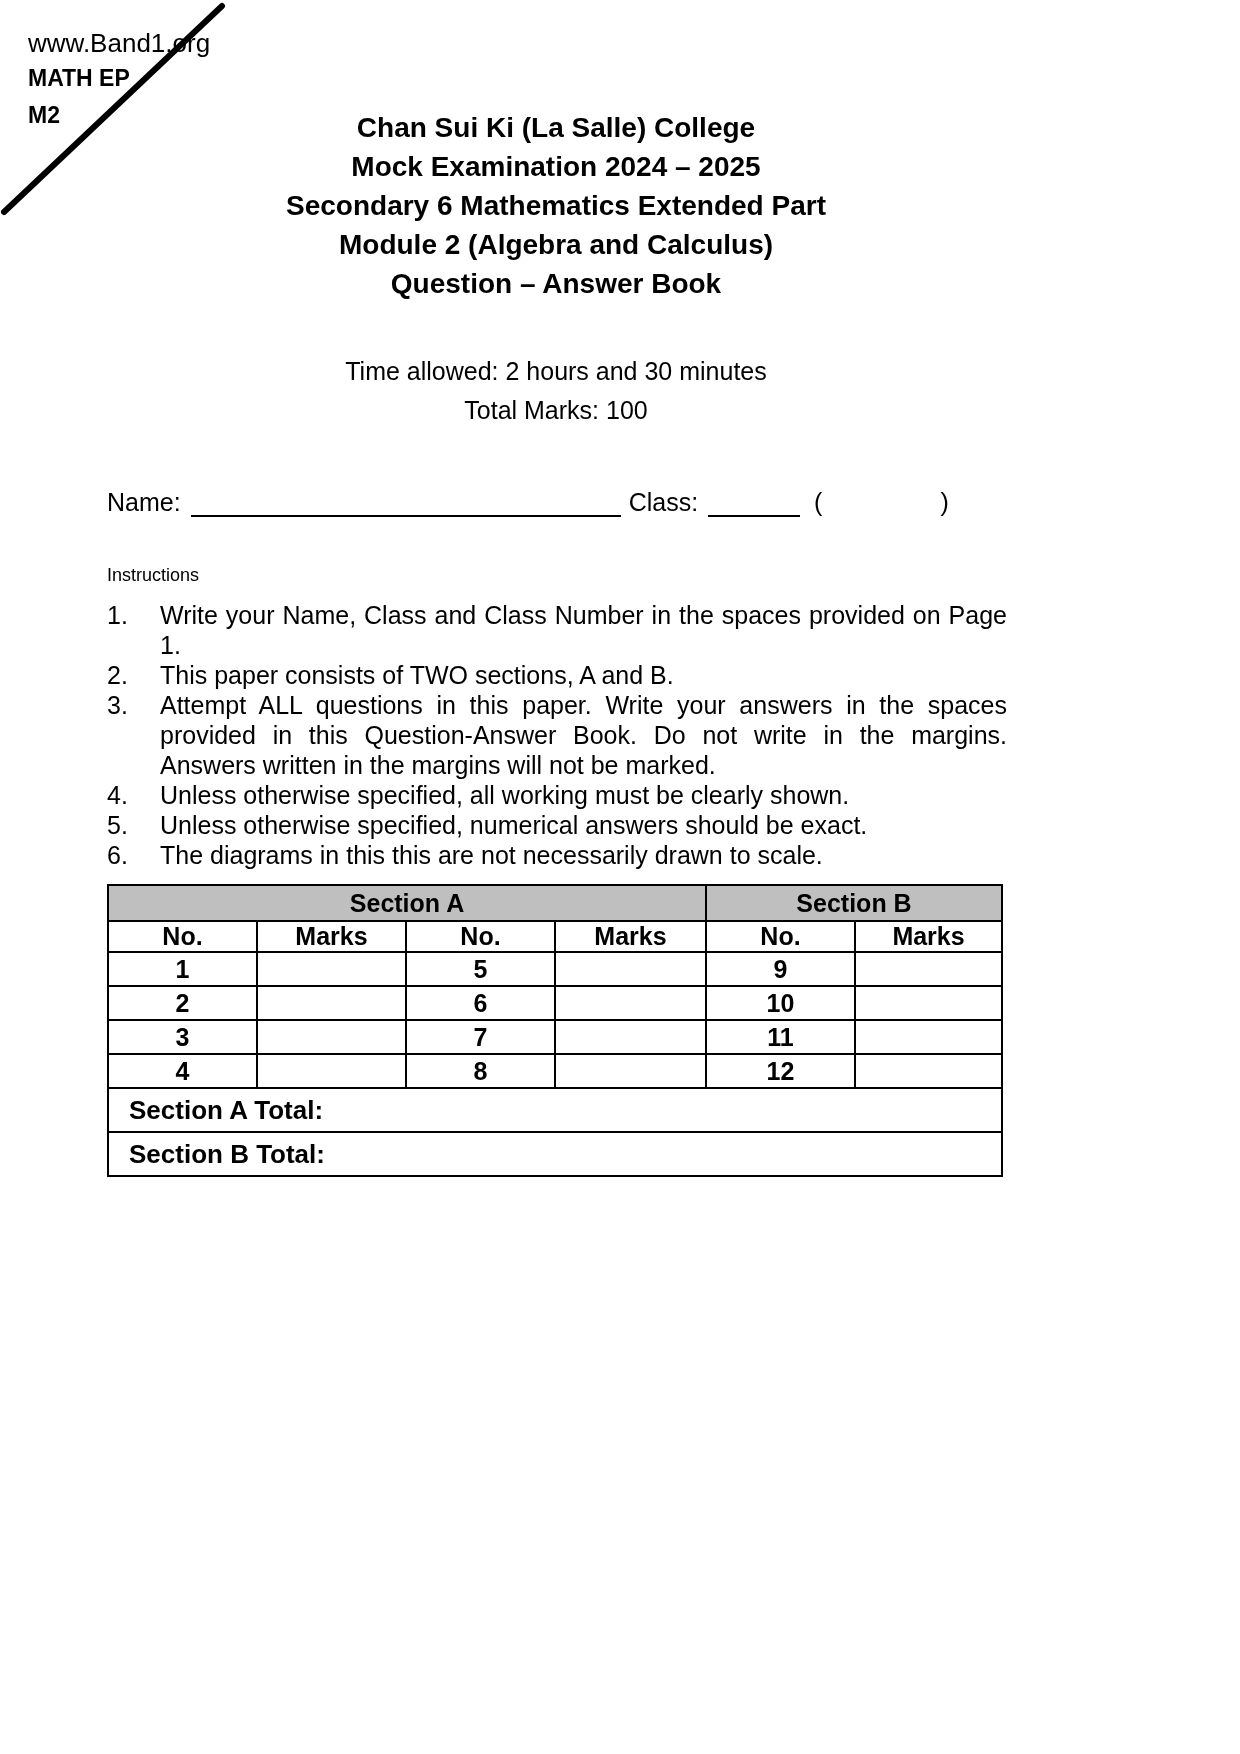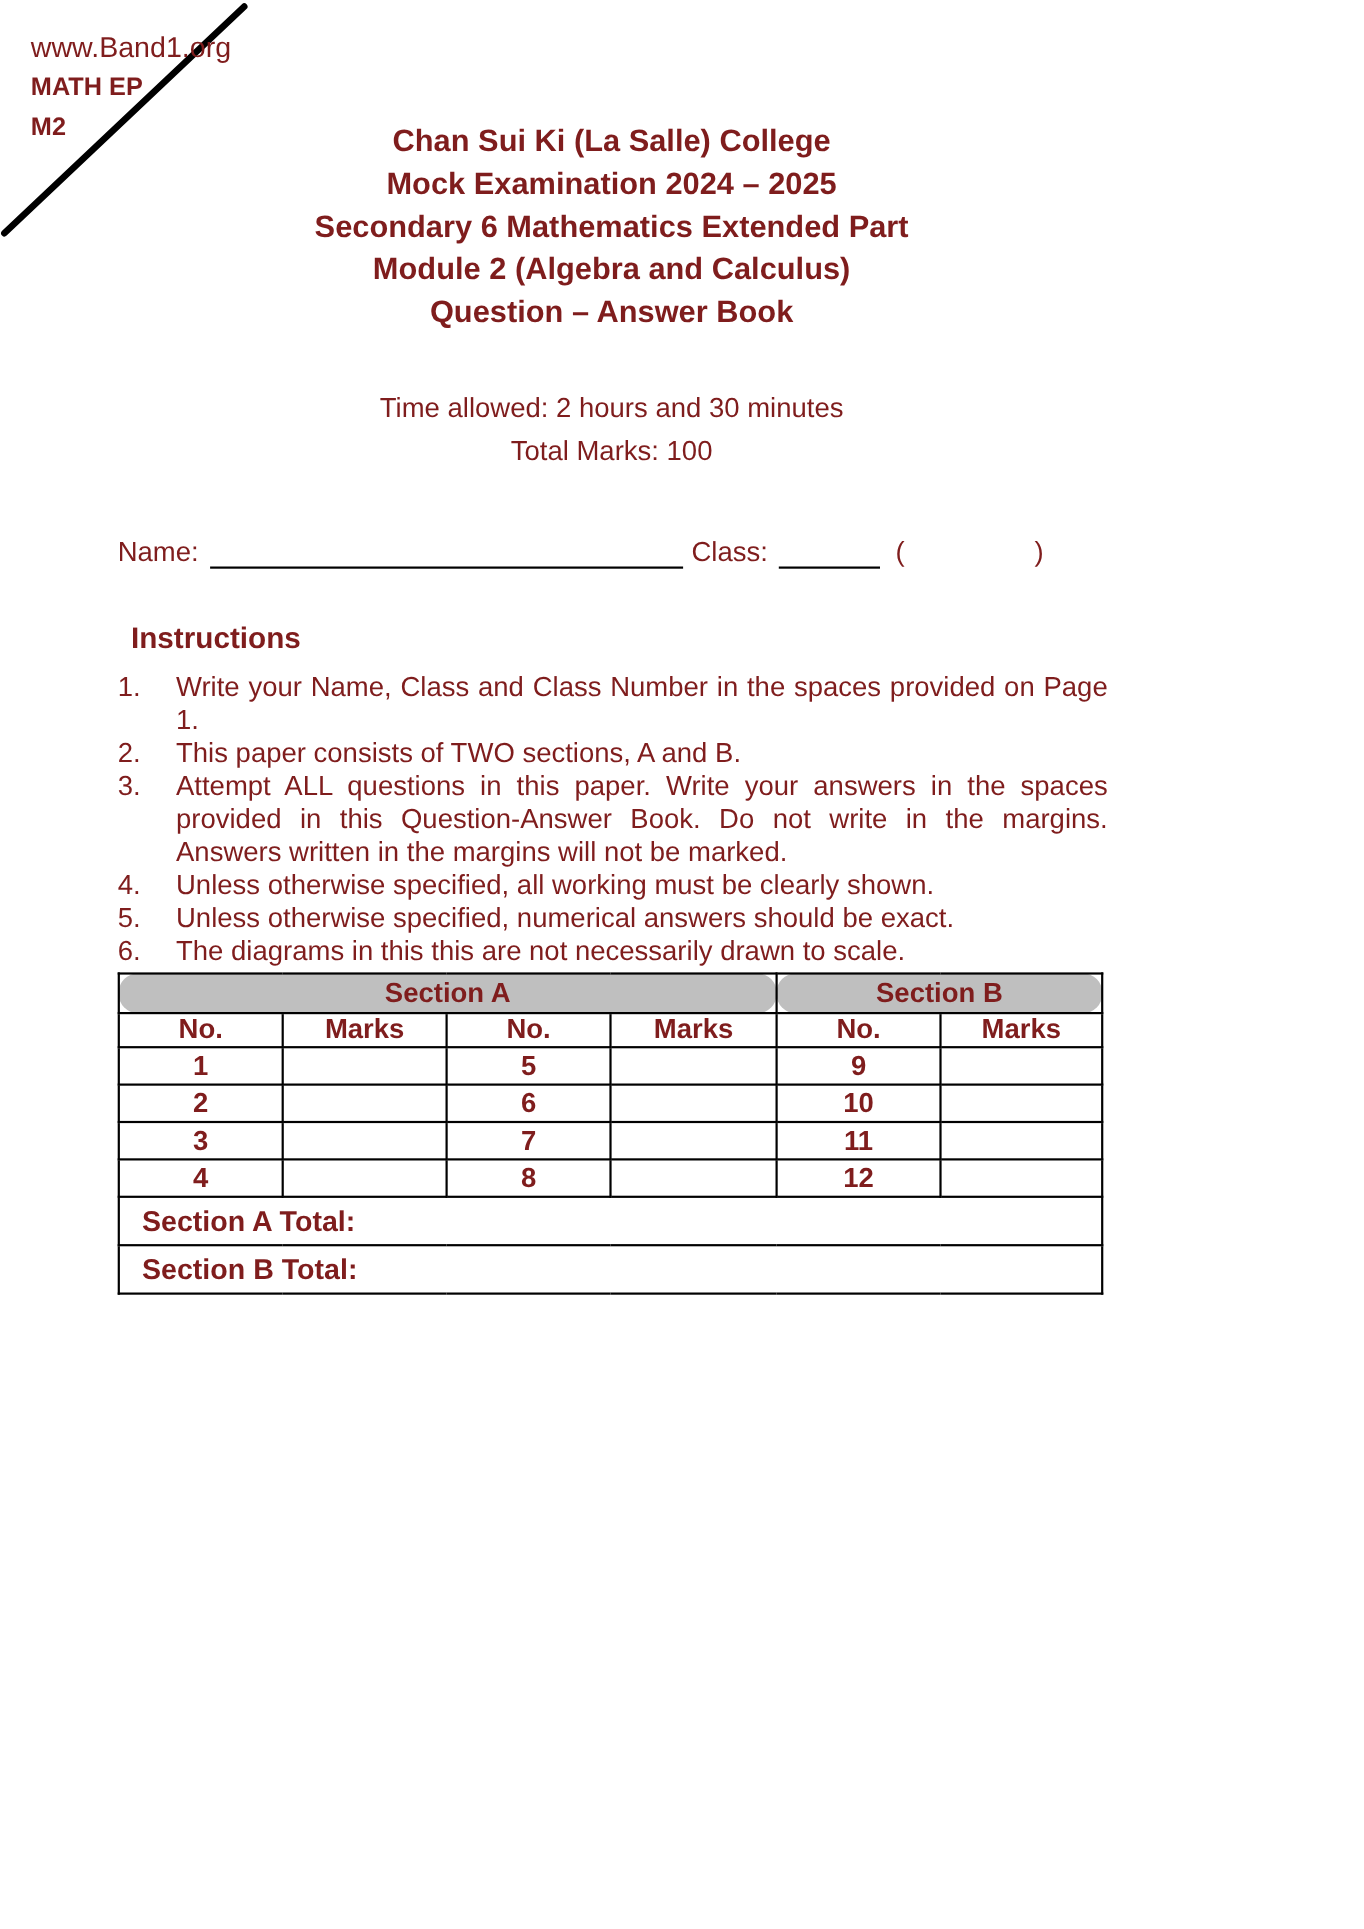--- a/index.html
+++ b/index.html
@@ -3,21 +3,21 @@
 <meta charset="utf-8">
 <style>
   * { margin: 0; padding: 0; box-sizing: border-box; }
   html, body { background: #ffffff; }
   .page {
     position: relative;
     width: 1240px;
     height: 1754px;
     background: #ffffff;
     font-family: "Liberation Sans", sans-serif;
-    color: #7f1d1d;
+    color: #000000;
     overflow: hidden;
   }
   
   .corner {
     position: absolute;
     left: 28px;
     top: 28px;
     z-index: 2;
   }
   .watermark {
@@ -83,24 +83,23 @@
   .paren-gap { display: inline-block; width: 118px; }
   .name-row .cls-lbl { margin-left: 8px; text-align: right; }
   
   .instructions {
     position: absolute;
     left: 107px;
     top: 565px;
     width: 900px;
   }
   .instr-heading {
-    font-size: 27px;
-    font-weight: bold;
+    font-size: 18px;
+    font-weight: normal;
     margin-bottom: 14px;
-    margin-left: 12px;
   }
   .instr-item {
     display: flex;
     font-size: 25px;
     line-height: 30px;
   }
   .instr-num {
     width: 53px;
     flex: 0 0 53px;
   }
@@ -115,21 +114,21 @@
     top: 884px;
     width: 894px;
     border-collapse: collapse;
     table-layout: fixed;
   }
   .marks-table td, .marks-table th {
     border: 2px solid #000;
     font-size: 25px;
     padding: 0;
   }
-  .marks-table th { font-weight: bold; border-radius: 17px; }
+  .marks-table th { font-weight: bold; }
   .section-hdr {
     background: #bfbfbf;
     text-align: center;
     height: 36px;
     font-size: 26px;
   }
   .col-hdr {
     text-align: center;
     height: 24px;
   }

